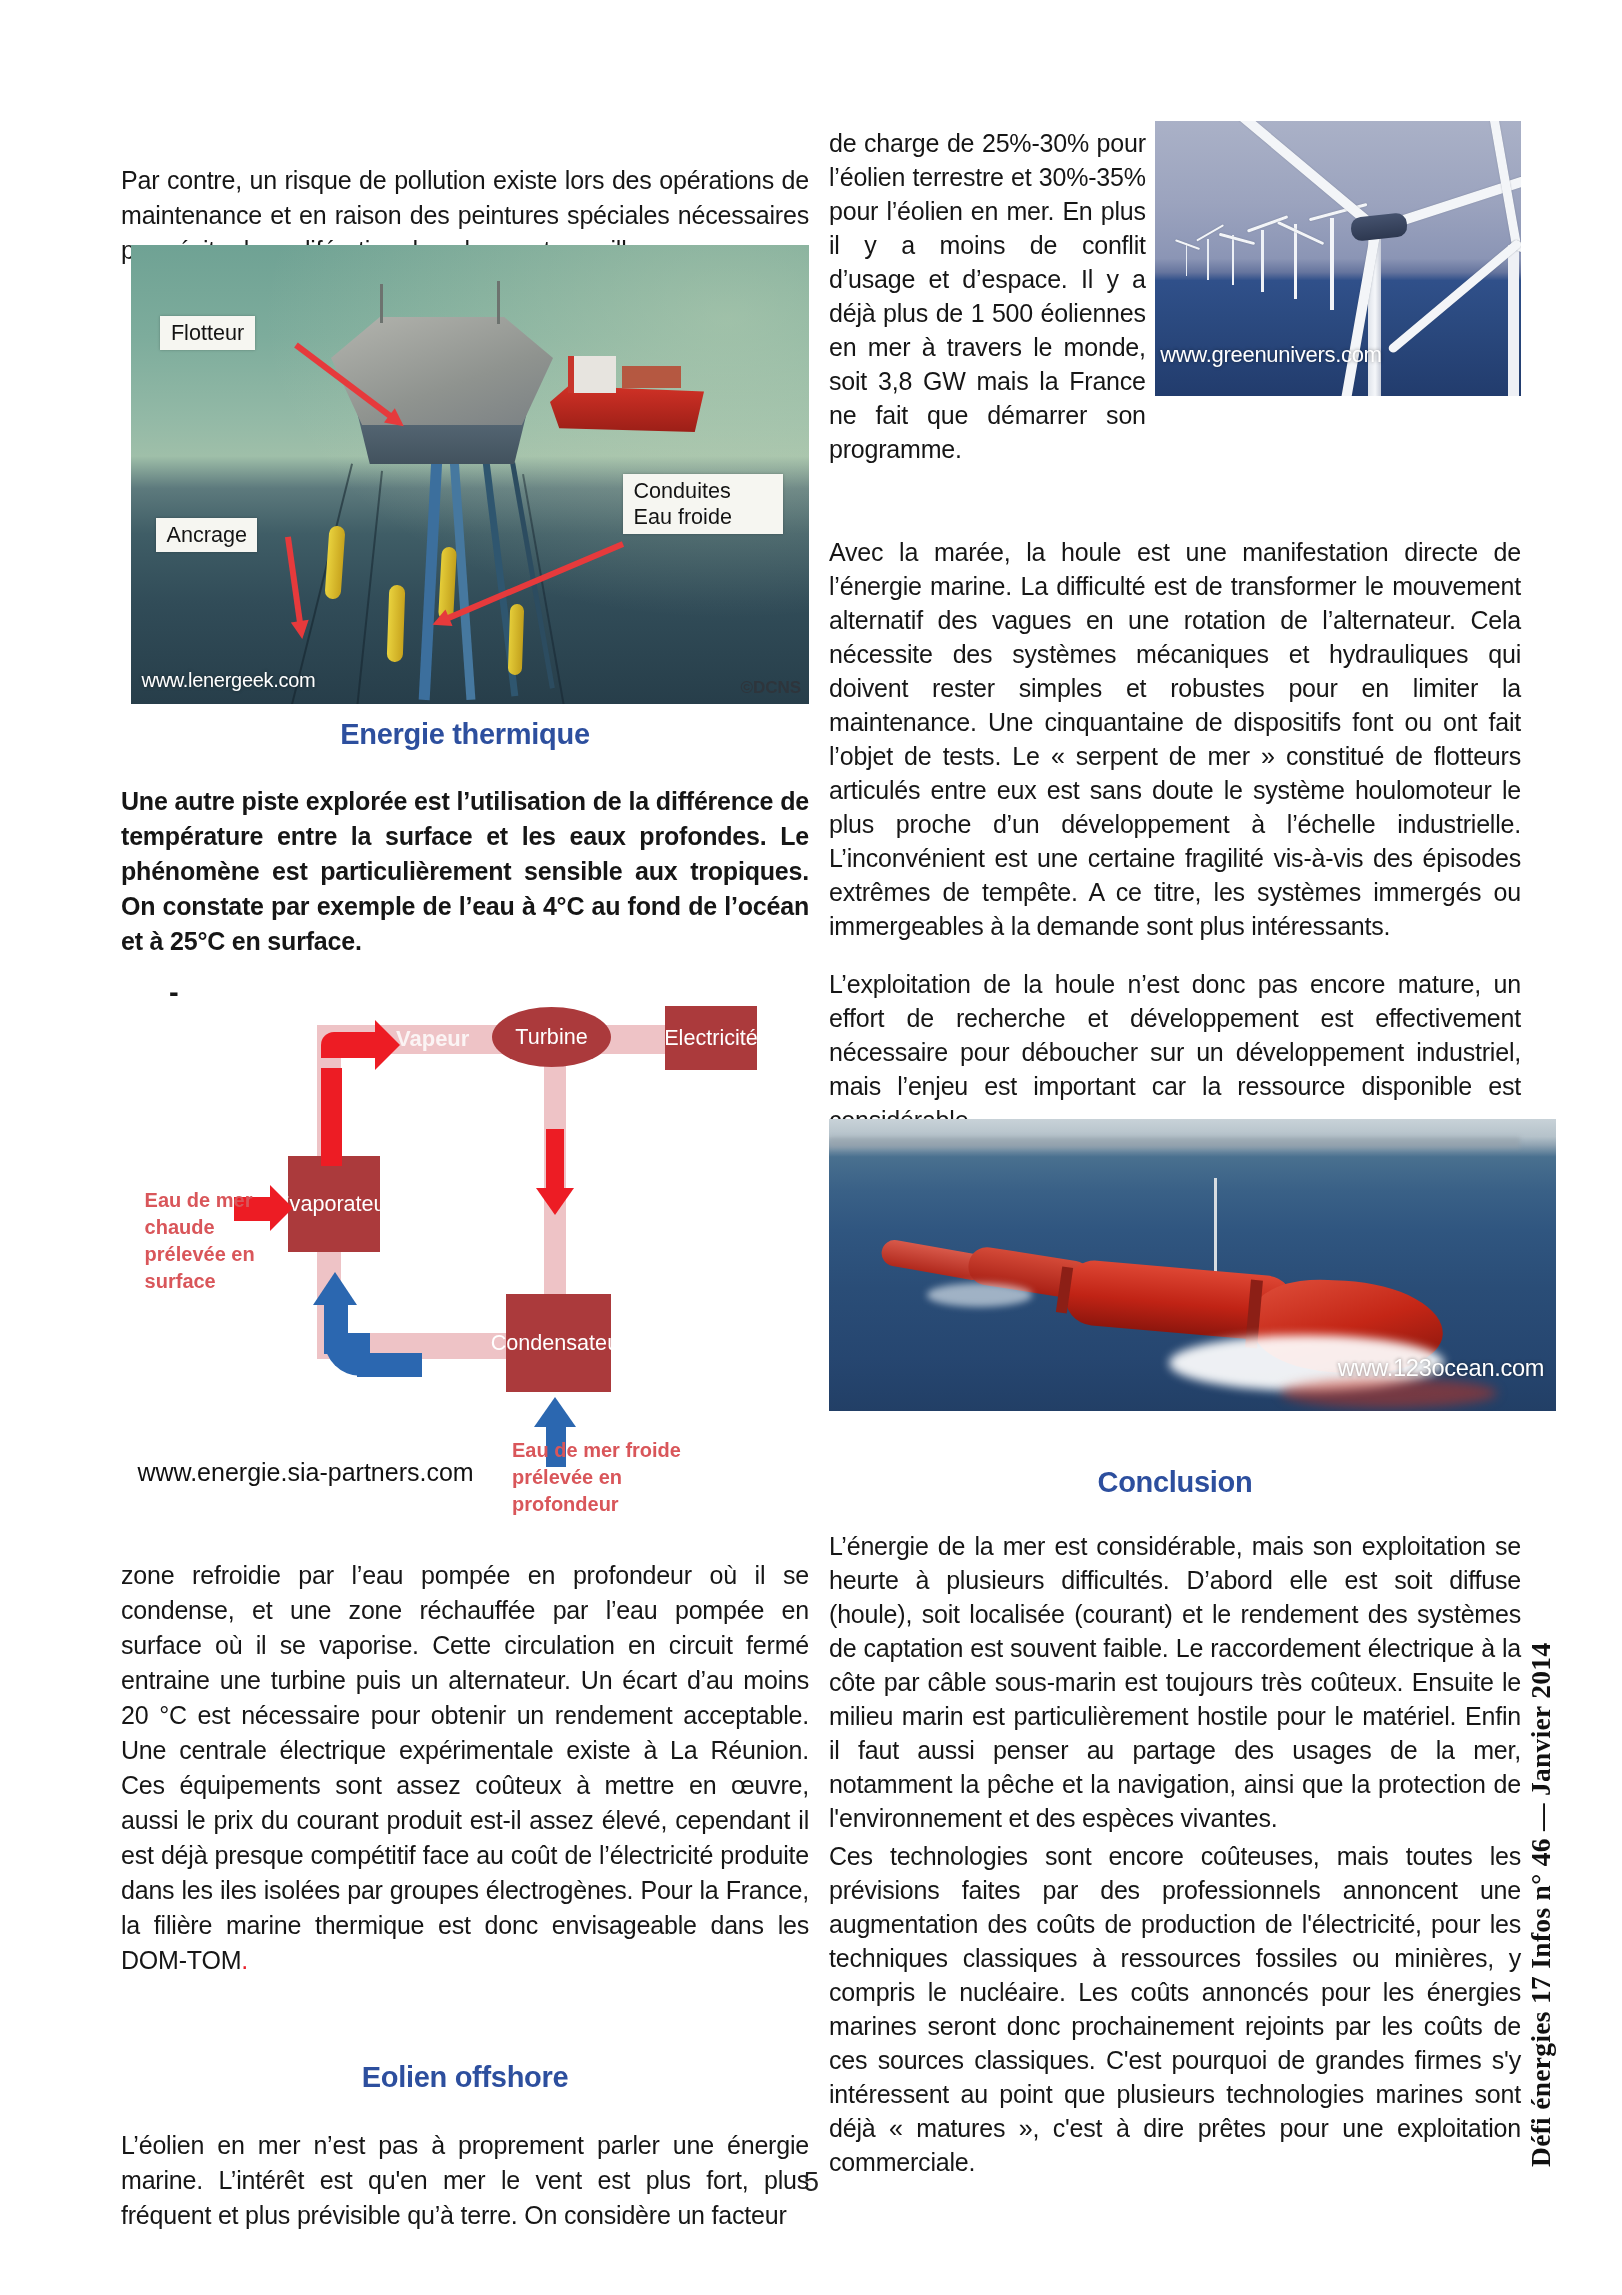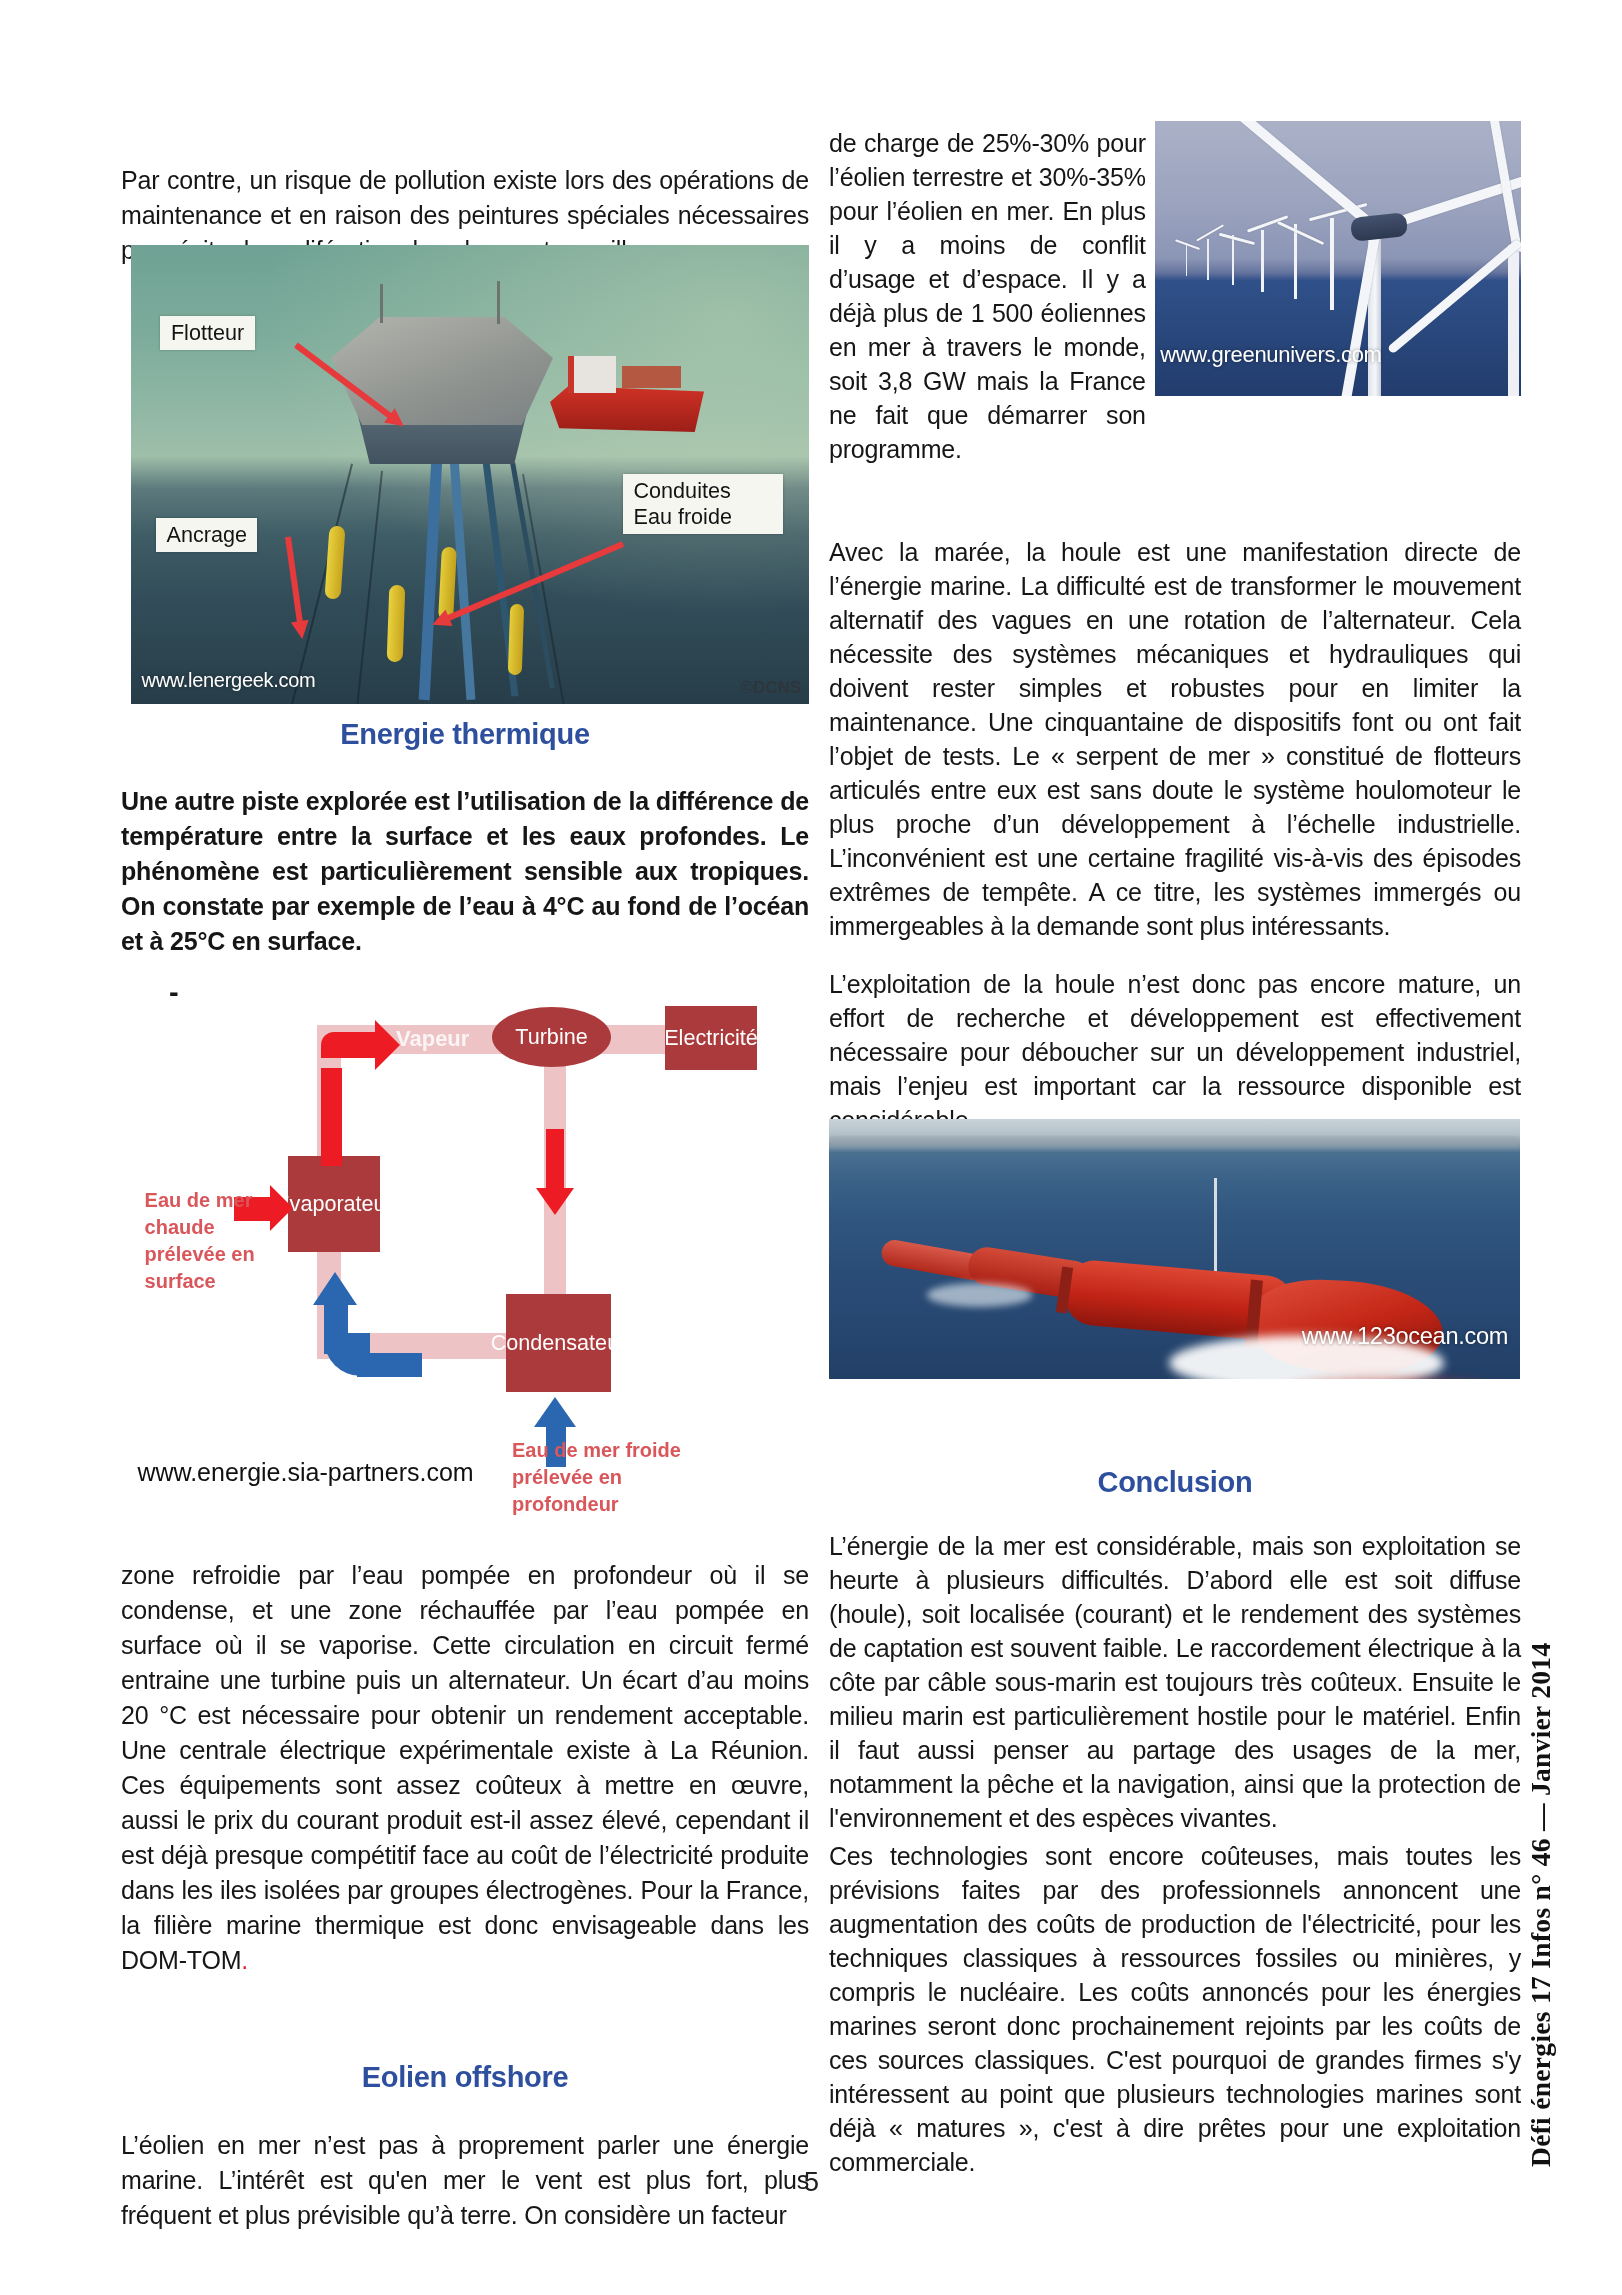--- a/index.html
+++ b/index.html
@@ -163,22 +163,22 @@
       <div class="blade" style="left:356px;top:120px;width:170px;height:8.5px;transform:rotate(20deg);"></div>
       <div class="blade" style="left:356px;top:120px;width:170px;height:8.5px;transform:rotate(140deg);"></div>
       <div class="photo-caption" style="left:5.2px;bottom:23.6px;font-size:22px;">www.greenunivers.com</div>
     </div>
     <span>de charge de 25%-30% pour l’éolien terrestre et 30%-35% pour l’éolien en mer. En plus il y a moins de conflit d’usage et d’espace. Il y a déjà plus de 1 500 éoliennes en mer à travers le monde, soit 3,8 GW mais la France ne fait que démarrer son programme.</span>
   </div>
 
   <p class="para para-r" style="left:829px;top:510px;width:692px;">Avec la marée, la houle est une manifestation directe de l’énergie marine. La difficulté est de transformer le mouvement alternatif des vagues en une rotation de l’alternateur. Cela nécessite des systèmes mécaniques et hydrauliques qui doivent rester simples et robustes pour en limiter la maintenance. Une cinquantaine de dispositifs font ou ont fait l’objet de tests. Le « serpent de mer » constitué de flotteurs articulés entre eux est sans doute le système houlomoteur le plus proche d’un développement à l’échelle industrielle. L’inconvénient est une certaine fragilité vis-à-vis des épisodes extrêmes de tempête. A ce titre, les systèmes immergés ou immergeables à la demande sont plus intéressants.</p>
   <p class="para para-r" style="left:829px;top:942px;width:692px;">L’exploitation de la houle n’est donc pas encore mature, un effort de recherche et développement est effectivement nécessaire pour déboucher sur un développement industriel, mais l’enjeu est important car la ressource disponible est considérable.</p>
 
-  <div class="photo" style="left:829px;top:1119px;width:691px;height:260px;
-              background:linear-gradient(180deg,#c8d2d8 0%,#b5c2ca 6%,#8fa3b2 9%,#49708f 13%,#3a6187 24%,#305680 38%,#2a4d77 58%,#264670 82%,#223f66 100%);">
+  <div class="photo" style="left:829px;top:1119px;width:691px;height:292px;
+              background:linear-gradient(180deg,#c8d2d8 0%,#b5c2ca 6%,#8fa3b2 9%,#49708f 13%,#3a6187 24%,#305680 38%,#2a4d77 58%,#264670 82%,#223f66 100%);padding-left:36px;">
     <div style="position:absolute;left:0;top:18.3px;width:691px;height:10.5px;background:rgba(150,160,170,.55);filter:blur(2px);"></div>
     <div style="position:absolute;left:385px;top:59px;width:2.6px;height:98px;background:#d8dde2;"></div>
 
     <div style="position:absolute;left:52px;top:128px;width:105px;height:26px;border-radius:13px;background:linear-gradient(180deg,#d8594a,#b0281c);transform:rotate(10deg);"></div>
     <div style="position:absolute;left:139px;top:135px;width:124px;height:38px;border-radius:18.3px;background:linear-gradient(180deg,#d44a38,#a81f14);transform:rotate(9deg);"></div>
     <div style="position:absolute;left:236px;top:149px;width:229px;height:65px;border-radius:29px;background:linear-gradient(180deg,#de4734,#c02315 55%,#8d160d);transform:rotate(5deg);"></div>
     <div style="position:absolute;left:424px;top:162px;width:190px;height:92px;border-radius:42% 58% 52% 48%;background:linear-gradient(160deg,#e0503c,#c42616 50%,#7e130b);transform:rotate(3deg);"></div>
     <div style="position:absolute;left:230px;top:148px;width:10.5px;height:46px;background:#8c1f16;transform:rotate(8deg);"></div>
     <div style="position:absolute;left:419px;top:161px;width:11.8px;height:68px;background:#8c1f16;transform:rotate(5deg);"></div>
 

